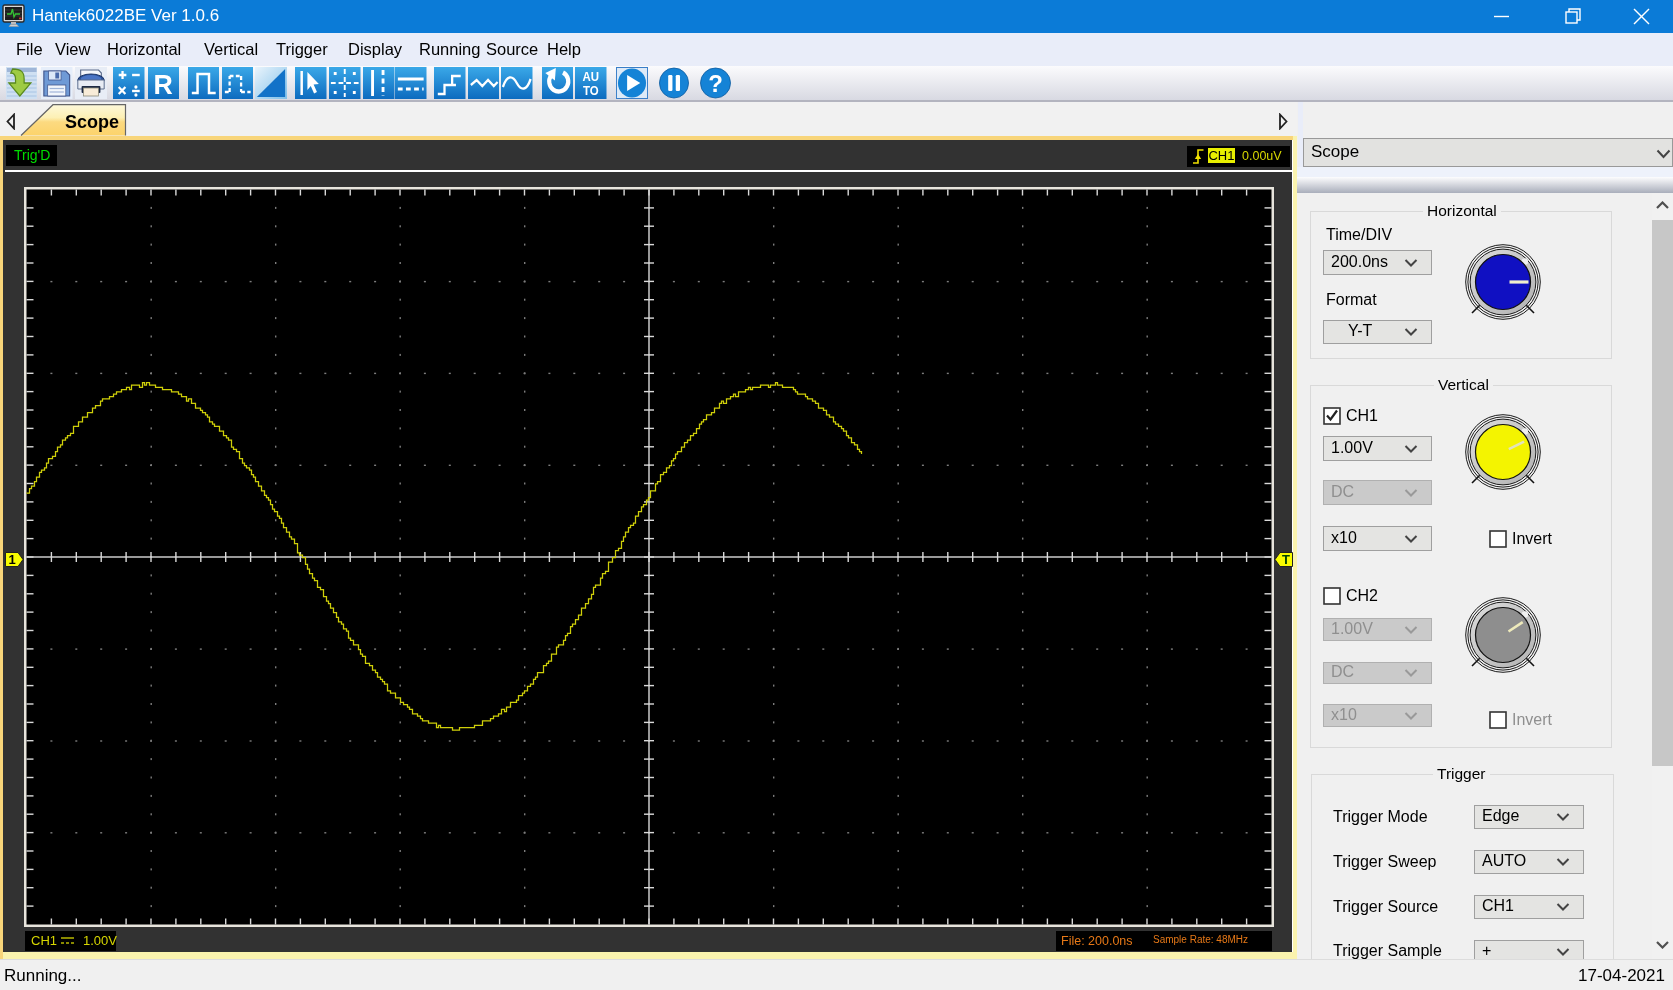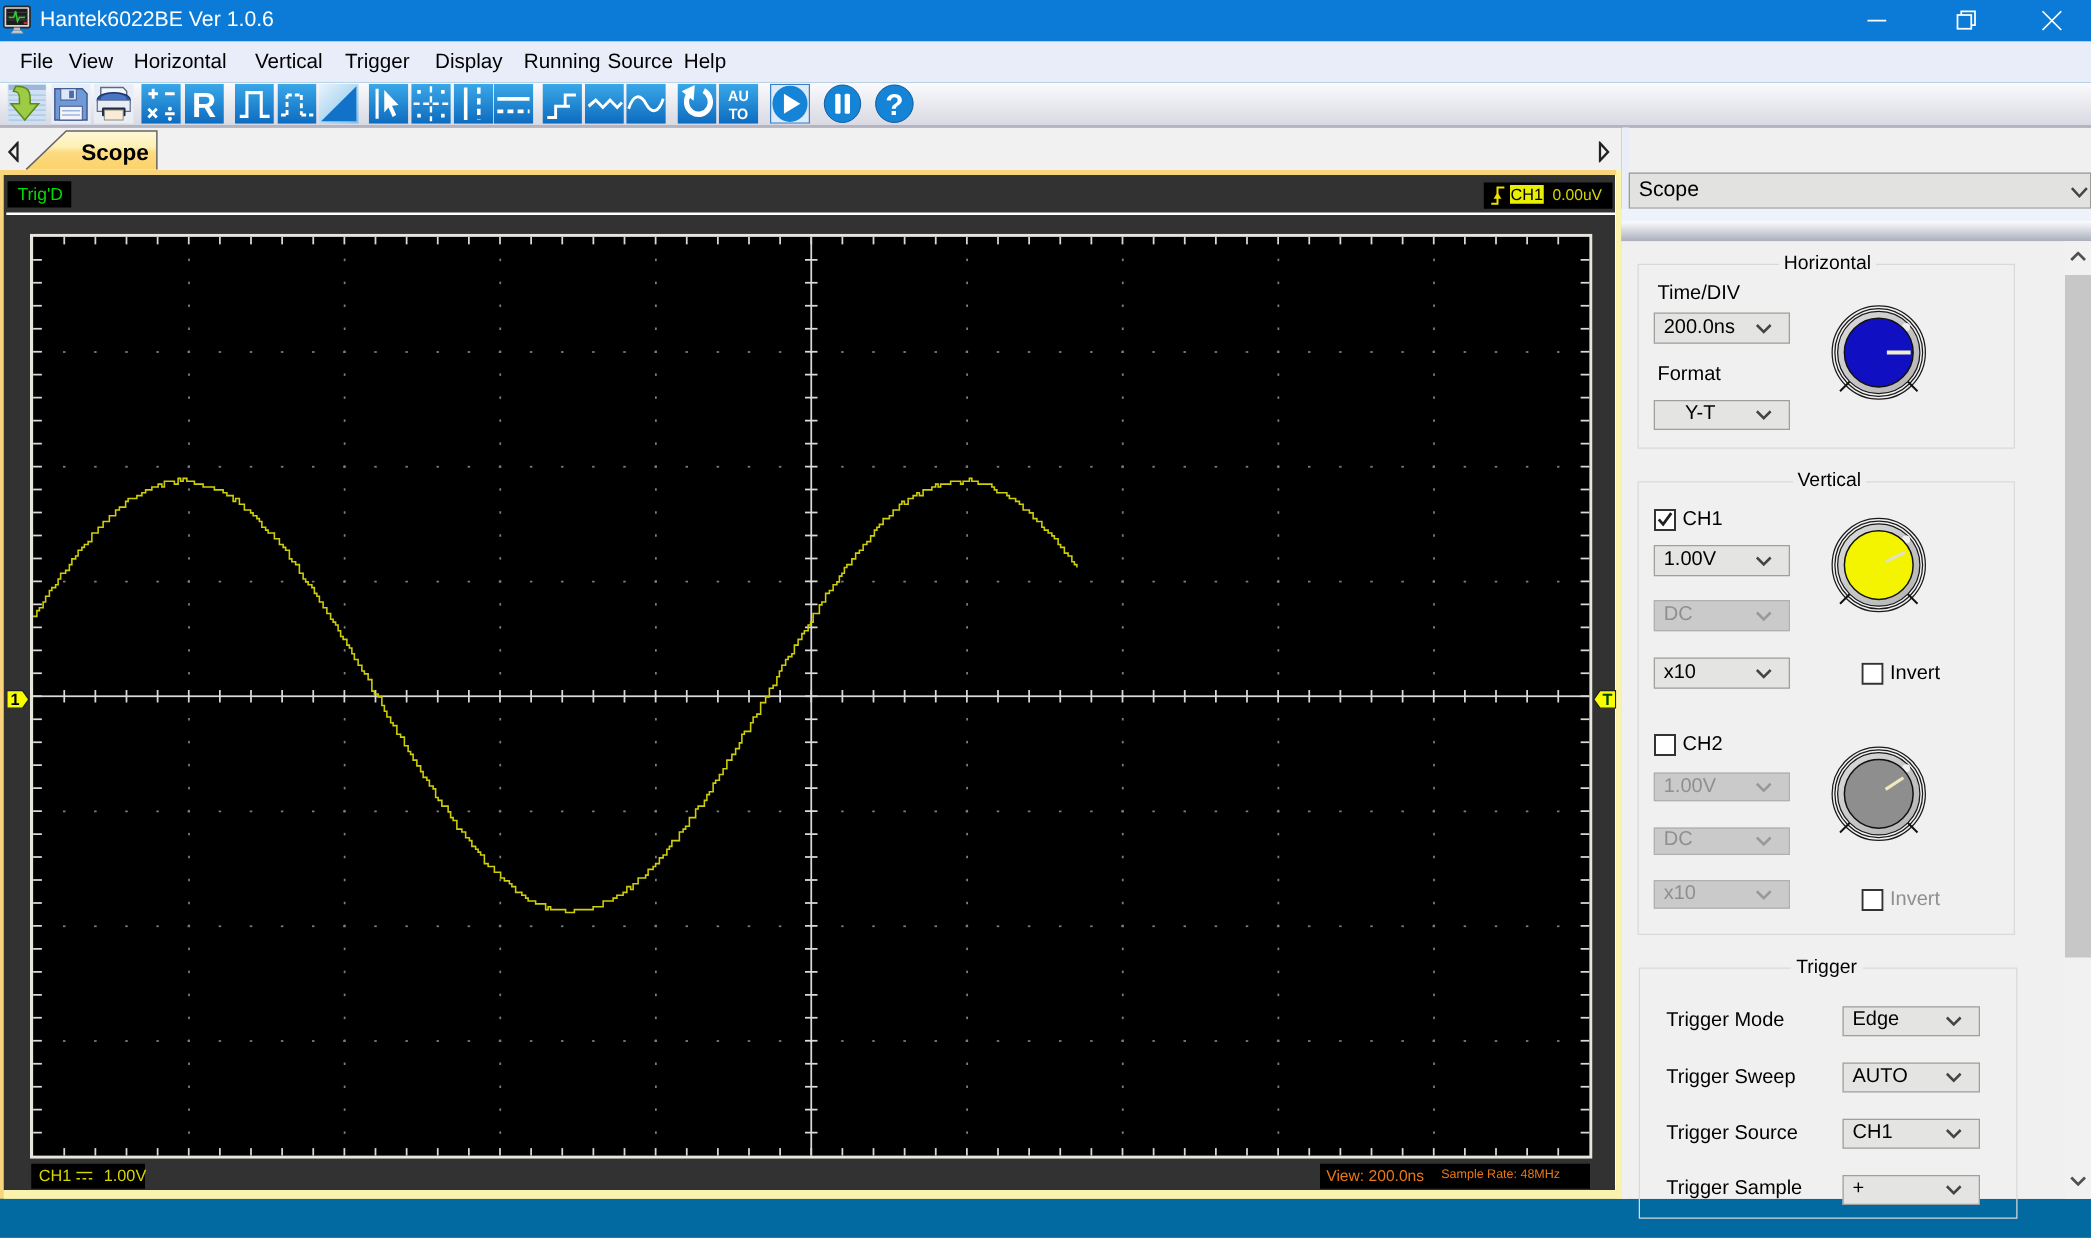--- a/index.html
+++ b/index.html
@@ -1,19 +1,19 @@
 <!DOCTYPE html>
 <html><head><meta charset="utf-8">
 <style>
 * { margin:0; padding:0; box-sizing:border-box; }
 html,body { width:1673px; height:990px; overflow:hidden; font-family:"Liberation Sans",sans-serif; }
 .abs { position:absolute; }
 </style></head>
 <body>
-<div class="abs" style="left:0;top:0;width:1673px;height:990px;background:#0369a1">
+<div class="abs" style="left:0;top:0;width:1673px;height:990px;background:#fdba74">
 
 <div class="abs" style="left:0;top:0;width:1673px;height:33px;background:#0b7bd7">
   <svg width="24" height="24" viewBox="0 0 24 24" class="abs" style="left:2px;top:4px">
     <rect x="1" y="1" width="21" height="17" rx="1.5" fill="#d8d8d8" stroke="#2a2a2a" stroke-width="1.4"></rect>
     <rect x="3" y="3" width="17" height="13" fill="#1c1c1c"></rect>
     <g stroke="#3c3c3c" stroke-width="0.8">
           <line x1="3" y1="6" x2="20" y2="6"></line>
           <line x1="3" y1="9" x2="20" y2="9"></line>
           <line x1="3" y1="12" x2="20" y2="12"></line>
         </g>
@@ -1190,21 +1190,21 @@
       <line x1="0" y1="1" x2="13" y2="1" stroke="#d6d600" stroke-width="1.3"></line>
       <g stroke="#d6d600" stroke-width="1.3">
             <line x1="0" y1="6" x2="3" y2="6"></line>
             <line x1="5" y1="6" x2="8" y2="6"></line>
             <line x1="10" y1="6" x2="13" y2="6"></line>
           </g>
     </svg>
     <span class="abs" style="left:58px;top:2px;font-size:13px;color:#d6d600">1.00V</span>
   </div>
   <div class="abs" style="left:1056px;top:795.5px;width:216px;height:19.5px;background:#000">
-    <span class="abs" style="left:5px;top:3px;font-size:12.5px;color:#e67817;white-space:nowrap">View: 200.0ns</span>
+    <span class="abs" style="left:5px;top:3px;font-size:12.5px;color:#e67817;white-space:nowrap">File: 200.0ns</span>
     <span class="abs" style="left:97px;top:3px;font-size:10px;color:#e67817;white-space:nowrap">Sample Rate: 48MHz</span>
   </div>
 </div>
 
 <div class="abs" style="left:1297px;top:102px;width:376px;height:857px;background:#f0f0f0">
   <div class="abs" style="left:1px;top:0;width:5px;height:857px;background:#e9edf9"></div>
   <div class="abs" style="left:6px;top:36px;width:370px;height:29px;background:#e2e2e0;border:1.5px solid #999">
     <span class="abs" style="left:7px;top:3px;font-size:17px">Scope</span>
     <svg width="15" height="10" viewBox="0 0 15 10" class="abs" style="left:352px;top:10px">
       <path d="M1.5 1.5 L7.5 8 L13.5 1.5" fill="none" stroke="#444" stroke-width="2"></path>
@@ -1380,13 +1380,17 @@
     <svg width="13" height="8" viewBox="0 0 13 8" class="abs" style="left:4px;top:8px">
       <path d="M1 7 L6.5 1.5 L12 7" fill="none" stroke="#505050" stroke-width="2.2"></path>
     </svg>
     <div class="abs" style="left:0;top:27px;width:21px;height:546px;background:#c7c7c7"></div>
     <svg width="13" height="8" viewBox="0 0 13 8" class="abs" style="left:4px;top:748px">
       <path d="M1 1 L6.5 6.5 L12 1" fill="none" stroke="#505050" stroke-width="2.2"></path>
     </svg>
   </div>
 </div>
 
+<div class="abs" style="left:0;top:958.5px;width:1673px;height:31.5px;background:#f0f0f0;border-top:1px solid #dcdcdc">
+  <span class="abs" style="left:4px;top:6px;font-size:17px">Running...</span>
+  <span class="abs" style="left:1578px;top:6px;font-size:17px">17-04-2021</span>
+</div>
 
 </div>
 </body></html>

